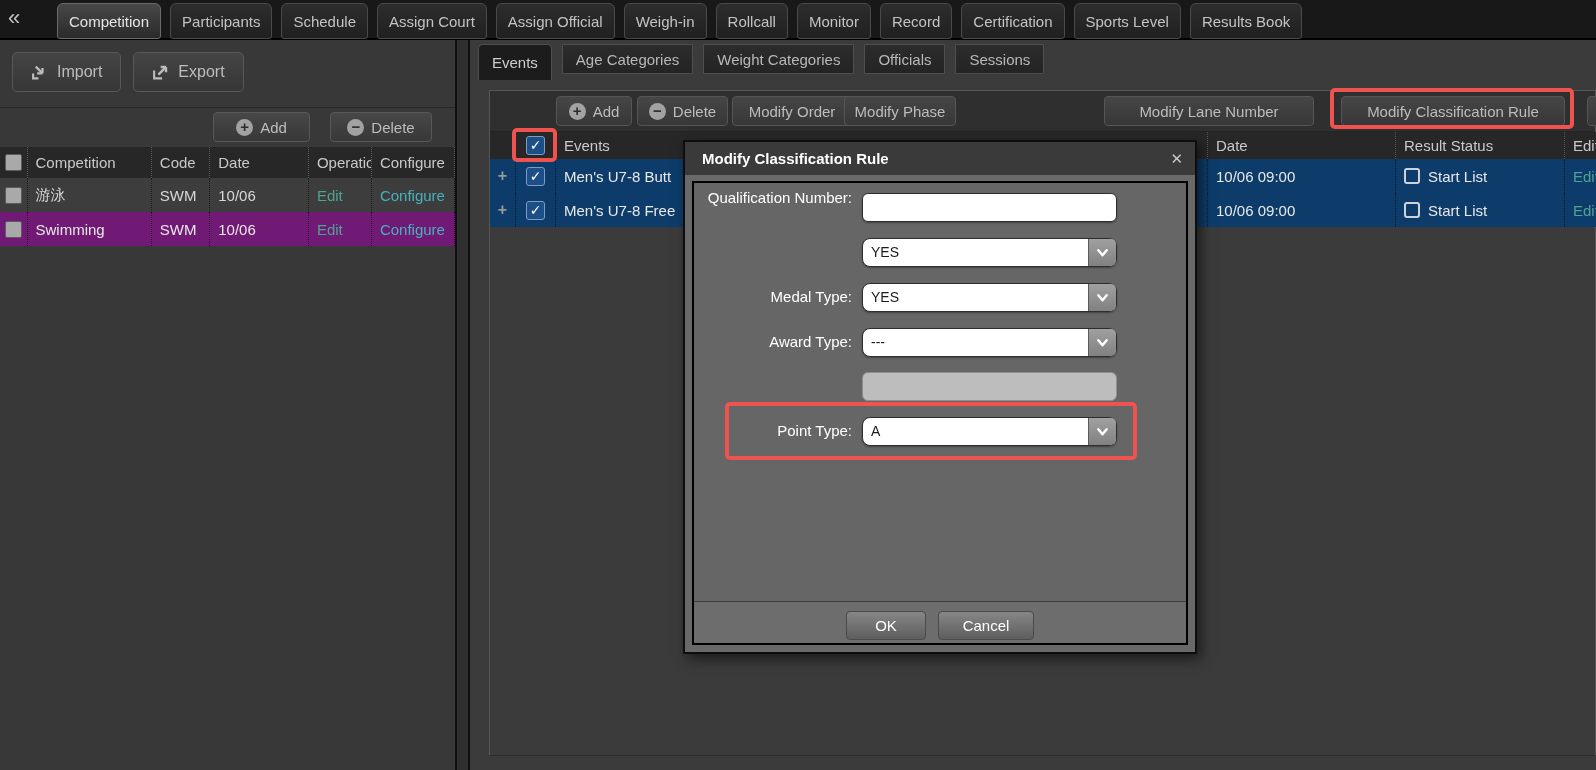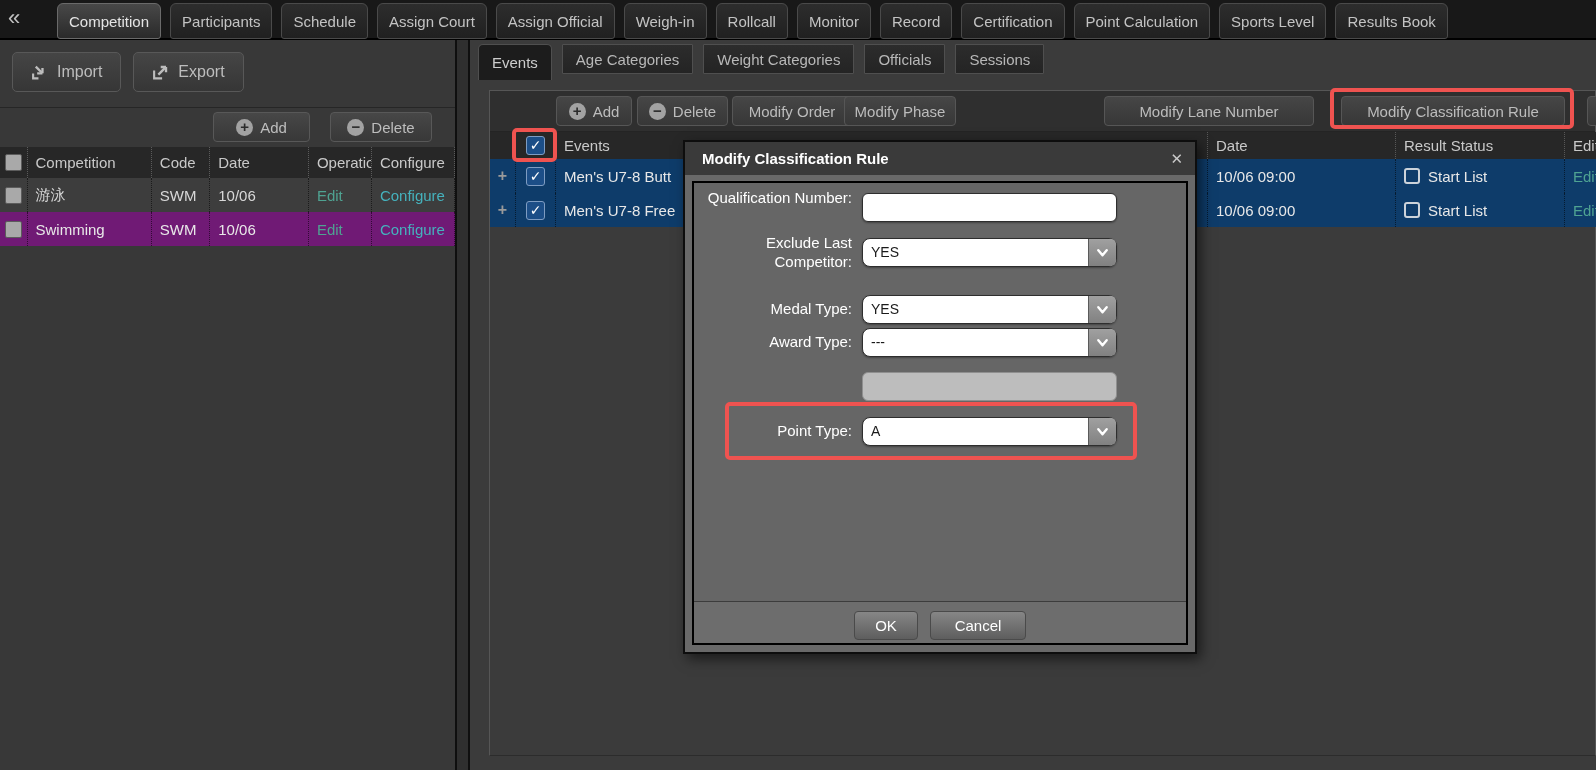--- a/index.html
+++ b/index.html
@@ -125,21 +125,20 @@
     <div class="ttab active">Competition</div>
     <div class="ttab">Participants</div>
     <div class="ttab">Schedule</div>
     <div class="ttab">Assign Court</div>
     <div class="ttab">Assign Official</div>
     <div class="ttab">Weigh-in</div>
     <div class="ttab">Rollcall</div>
     <div class="ttab">Monitor</div>
     <div class="ttab">Record</div>
     <div class="ttab">Certification</div>
-    <div class="ttab">Point Calculation</div>
     <div class="ttab">Sports Level</div>
     <div class="ttab">Results Book</div>
   </div>
 </div>
 
 <div class="left-panel">
   <div class="ie-row">
     <div class="big-btn">
       <span>
         <svg width="17" height="17" viewBox="0 0 16 16">
@@ -305,33 +304,32 @@
     <span>Modify Classification Rule</span>
     <span class="m-close">✕</span>
   </div>
   <div class="m-inner">
     <div class="m-fields">
       <div class="frow" style="top:10px;">
         <div class="flabel dual">Qualification Number:</div>
         <div class="fctrl"><input class="w-input" value="" style=""></div>
       </div>
       <div class="frow" style="top:55px;">
-        <div class="flabel dual">Exclude Last Competitor:</div>
         <div class="fctrl">
           <div class="w-sel">
             <span class="val">YES</span>
             <span class="chev">
                 <svg width="13" height="13" viewBox="0 0 14 14">
                   <path d="M2.5 4.5 L7 10 L11.5 4.5" fill="none" stroke="#fff" stroke-width="2.6" stroke-linecap="round" stroke-linejoin="round"></path>
                 </svg>
               </span>
           </div>
         </div>
       </div>
-      <div class="frow" style="top:100px;margin-top:12px;">
+      <div class="frow" style="top:100px;">
         <div class="flabel single">Medal Type:</div>
         <div class="fctrl">
           <div class="w-sel">
             <span class="val">YES</span>
             <span class="chev">
                 <svg width="13" height="13" viewBox="0 0 14 14">
                   <path d="M2.5 4.5 L7 10 L11.5 4.5" fill="none" stroke="#fff" stroke-width="2.6" stroke-linecap="round" stroke-linejoin="round"></path>
                 </svg>
               </span>
           </div>
@@ -364,21 +362,21 @@
             <span class="chev">
                 <svg width="13" height="13" viewBox="0 0 14 14">
                   <path d="M2.5 4.5 L7 10 L11.5 4.5" fill="none" stroke="#fff" stroke-width="2.6" stroke-linecap="round" stroke-linejoin="round"></path>
                 </svg>
               </span>
           </div>
         </div>
       </div>
     </div>
     <div class="m-footer">
-      <div class="m-btn" style="width:64px;">OK</div>
+      <div class="m-btn" style="width:80px;">OK</div>
       <div class="m-btn" style="width:96px;">Cancel</div>
     </div>
   </div>
 </div>
 
 <div class="red-frame rf-toolbar"></div>
 <div class="red-frame rf-checkbox"></div>
 <div class="red-frame rf-pointtype"></div>
 
 </body></html>

